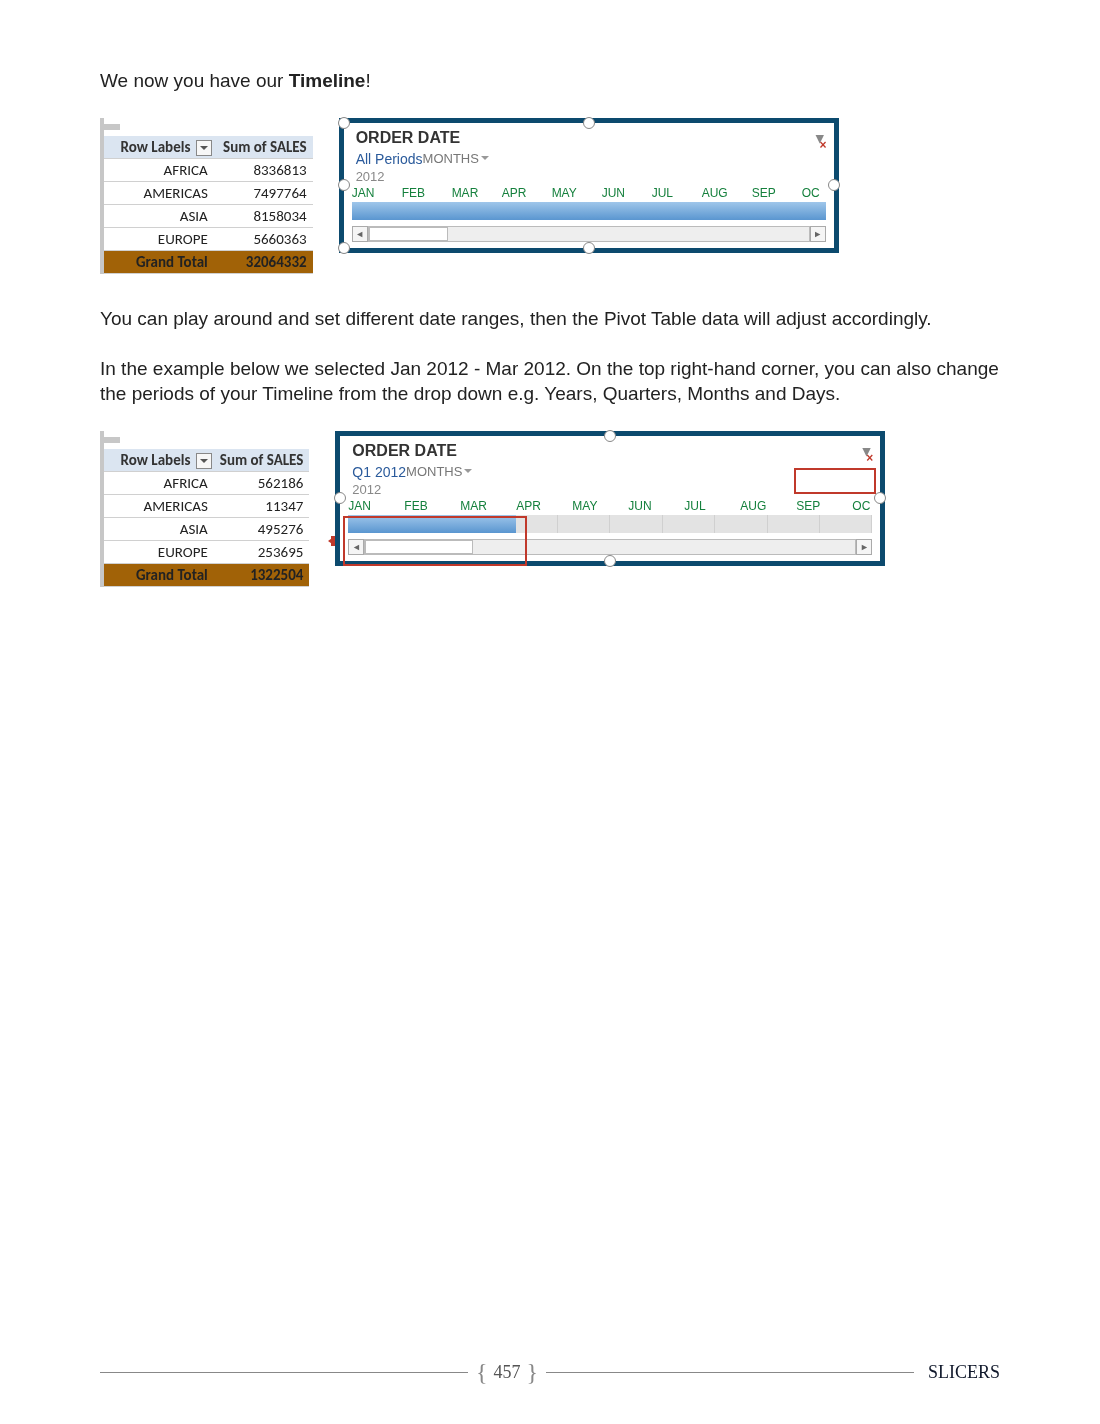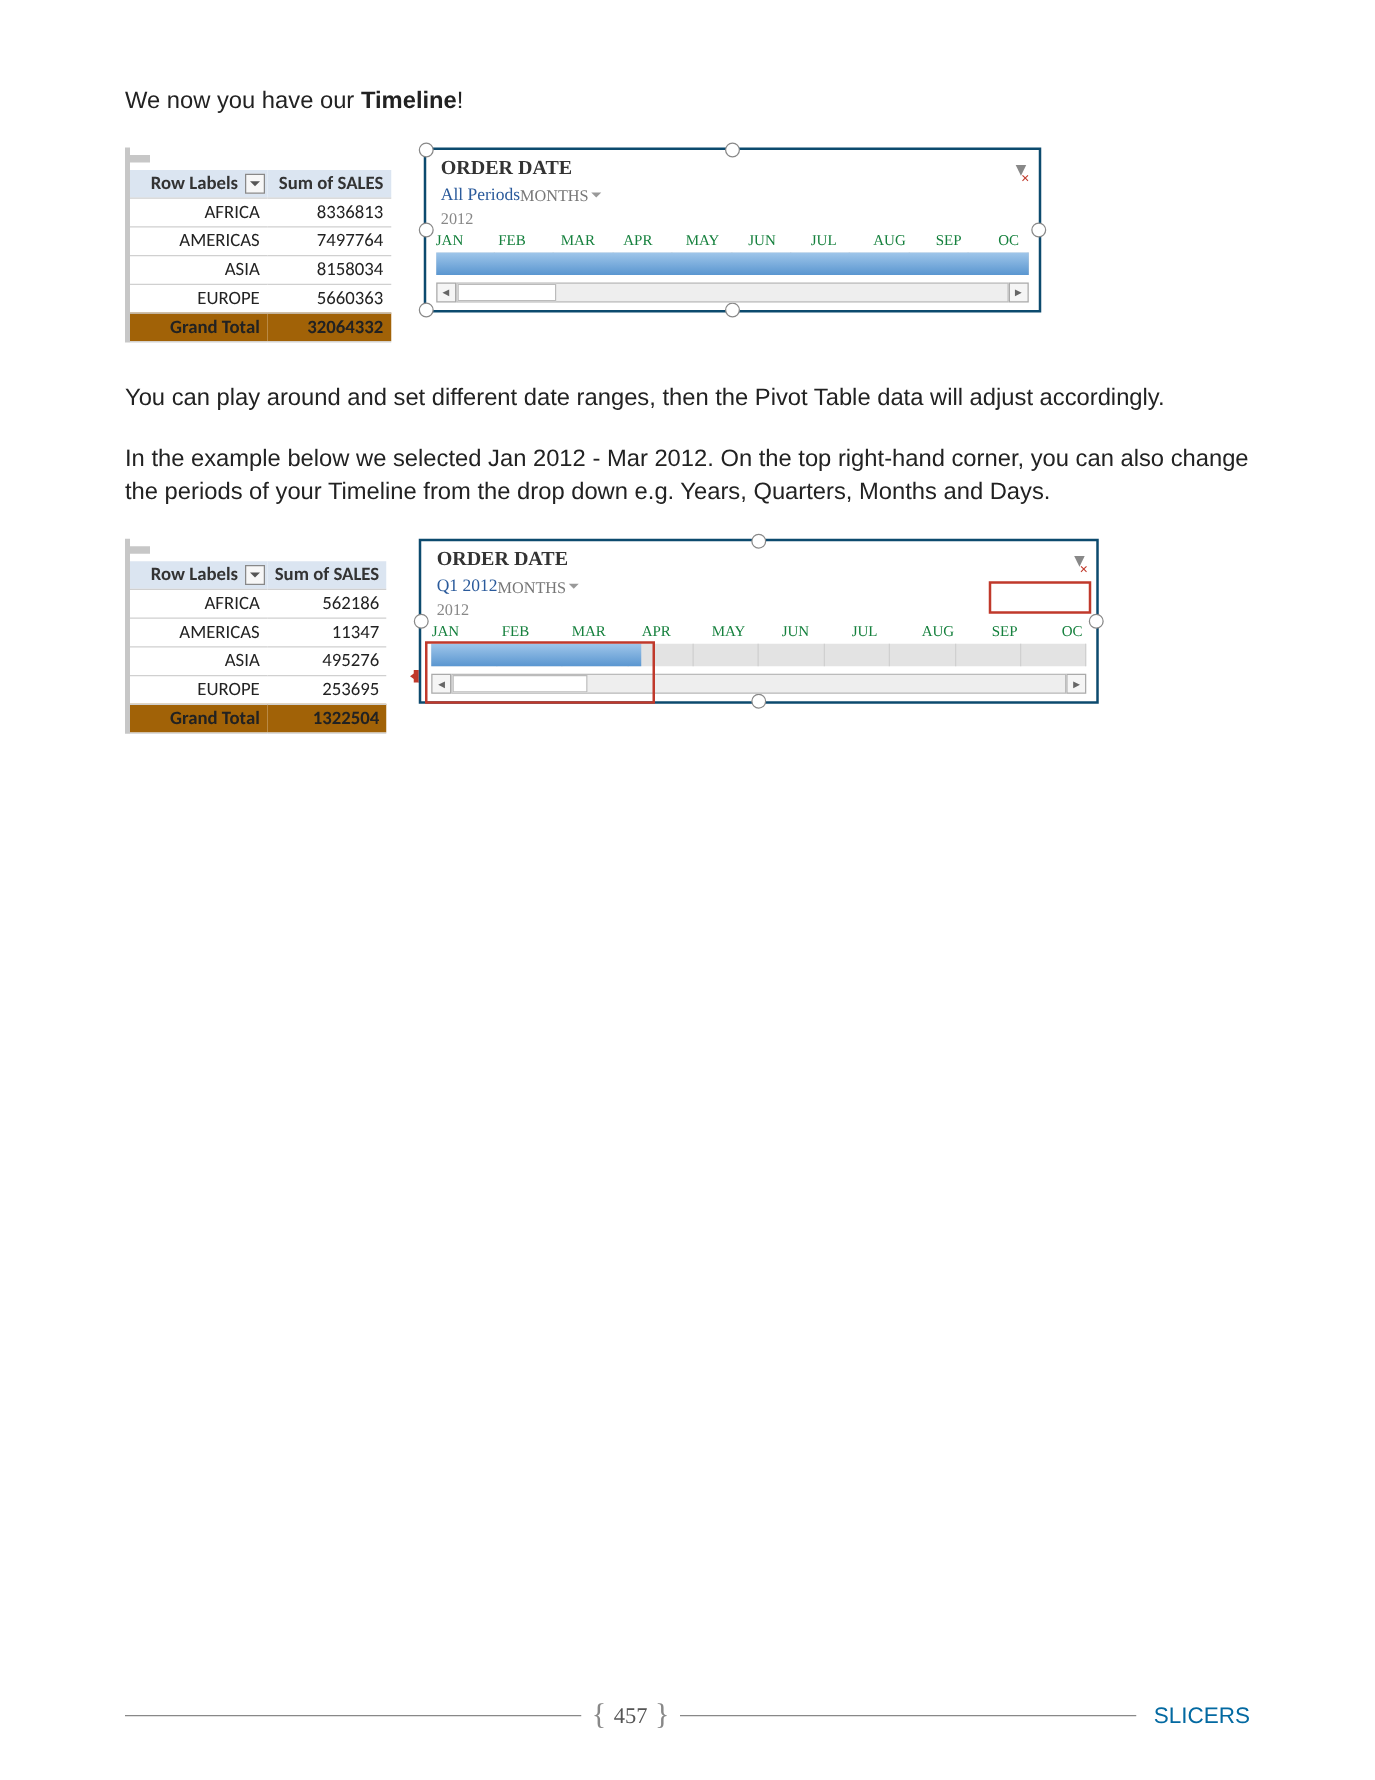--- a/index.html
+++ b/index.html
@@ -94,25 +94,25 @@
   }
   .pivot-wrap .tick {
      height:6px; width:20px;
      background:#c7c7c7;
      margin-bottom:6px;
      margin-left:-4px;
   }
 
   
   .timeline {
-     border:2px solid #0c4a6e;
+     border:5px solid #0c4a6e;
      background:#fff;
      width: 490px;
      position:relative;
-     font-family: Liberation Serif, serif;
+     font-family: Liberation Sans, sans-serif;
   }
   .timeline.big { width: 540px; }
   .timeline .handle {
      position:absolute;
      width:10px;height:10px;
      border:1px solid #888;
      border-radius:50%;
      background:#fff;
   }
   .h-tc{ top:-6px; left:50%; transform:translateX(-50%);}
@@ -247,22 +247,22 @@
      font-family: Georgia, serif;
   }
   .footer .bracket{
      color:#888; font-size:24px;
   }
   .footer .page-num {
       padding:0 6px;
   }
   .footer .section {
      padding-left: 14px;
-     color:#0369a1;
-     font-family: Liberation Sans, sans-serif;
+     color:#0f172a;
+     font-family: Liberation Serif, serif;
   }
 </style>
 </head>
 <body>
 
 <div class="page">
 
 
   <p class="body">
     <span>We now you have our </span><span class="bold">Timeline</span><span>!</span>

